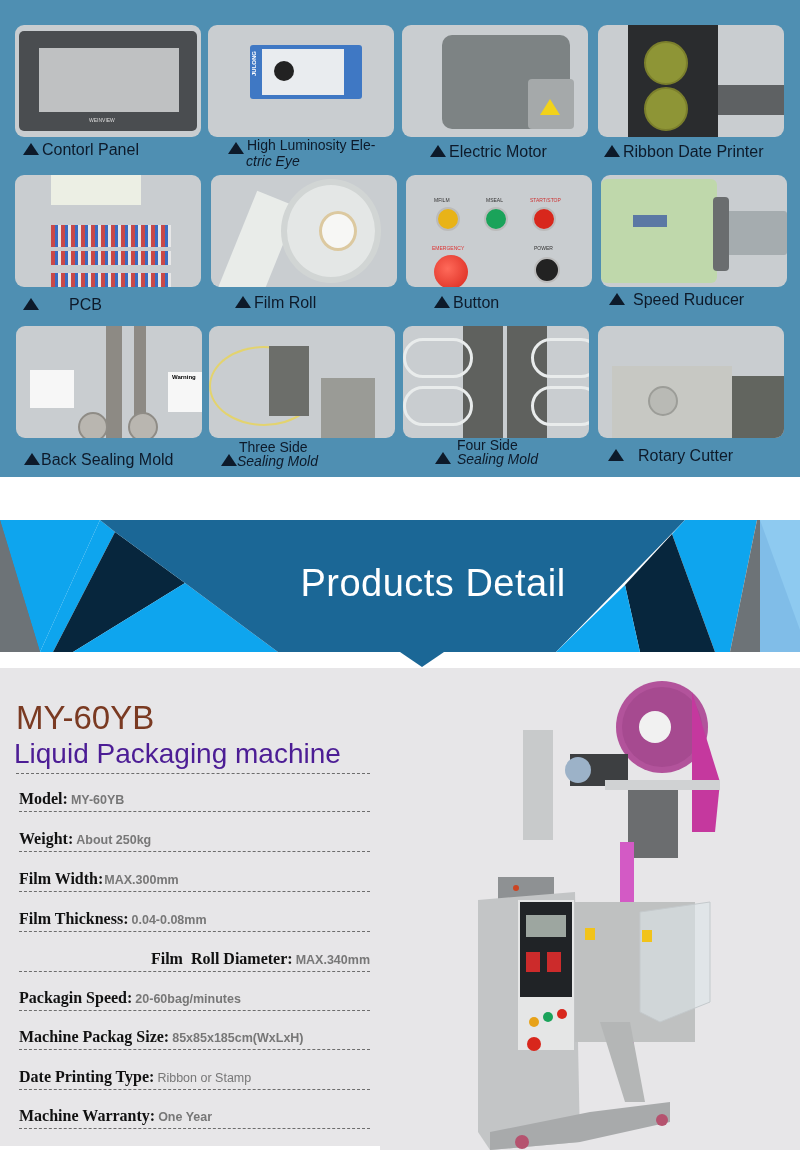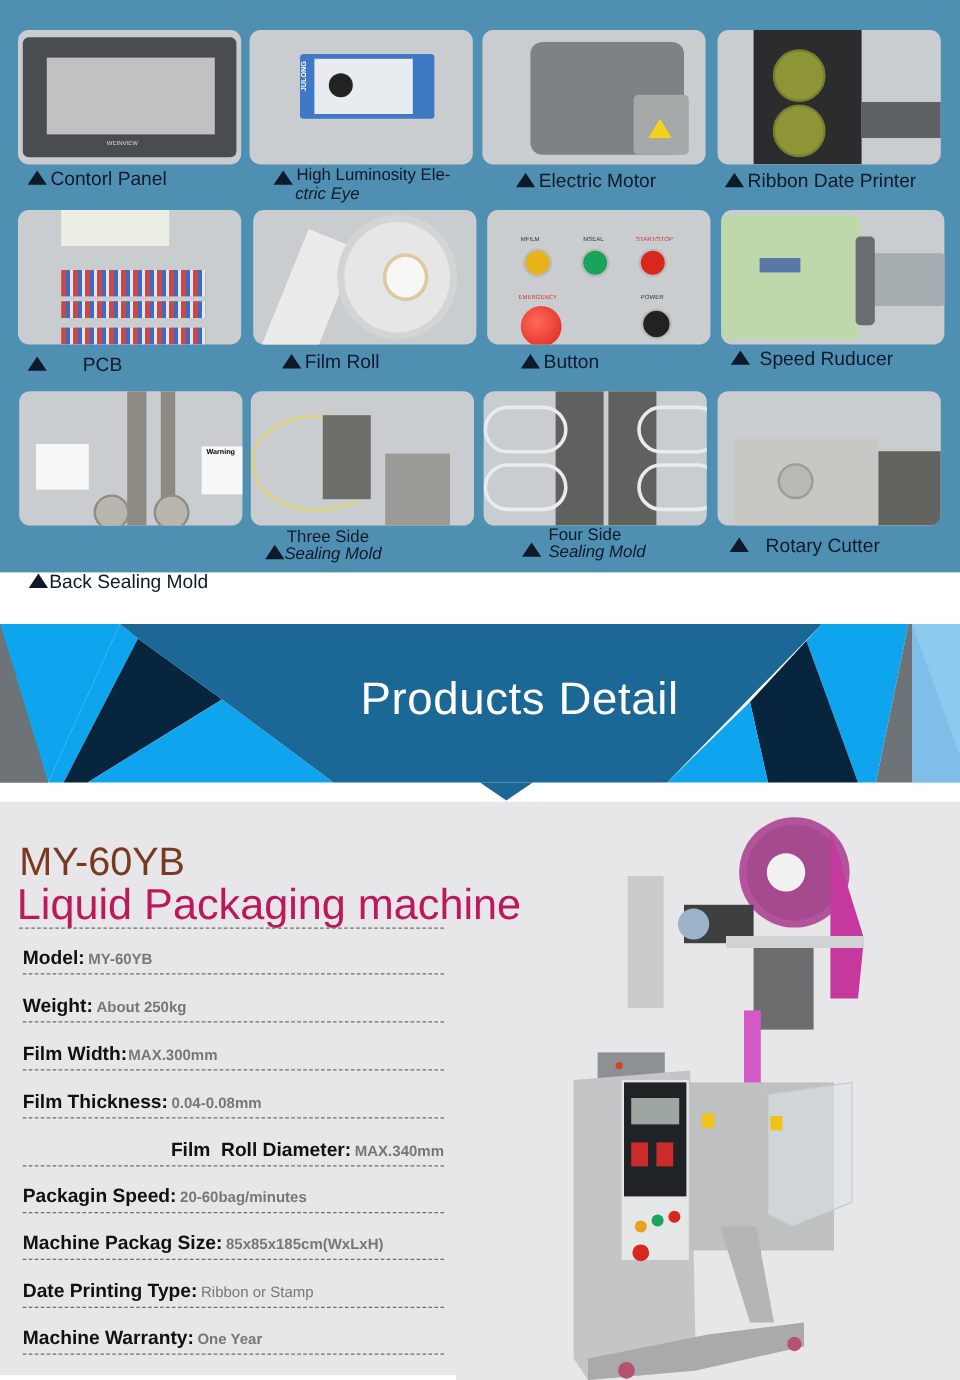--- a/index.html
+++ b/index.html
@@ -70,24 +70,24 @@
   .ph-rotary .side { position: absolute; left: 134px; top: 50px; width: 52px; height: 62px; background: #62655f; }
 
   
   .banner { position: absolute; left: 0; top: 520px; width: 800px; height: 162px; }
   .banner svg { position: absolute; left: 0; top: 0; }
   .banner .title { position: absolute; left: 0; top: 42px; width: 866px; text-align: center; color: #ffffff; font-size: 38px; letter-spacing: 0.5px; }
 
   
   .detail { position: absolute; left: 0; top: 668px; width: 800px; height: 616px; background: #e7e6e8; padding-left: 42px; }
   .detail .model { position: absolute; left: 16px; top: 32px; color: #7a3a22; font-size: 33px; line-height: 36px; }
-  .detail .subtitle { position: absolute; left: 14px; top: 70px; color: #be185d; font-size: 36px; line-height: 32px; }
+  .detail .subtitle { position: absolute; left: 14px; top: 70px; color: #4c1d95; font-size: 28px; line-height: 32px; }
   .detail .rule0 { position: absolute; left: 16px; top: 105px; width: 354px; border-top: 1px dashed #6d6d6d; }
   .spec { position: absolute; left: 19px; width: 351px; height: 24px; border-bottom: 1px dashed #6d6d6d; white-space: nowrap; }
-  .spec .k { font-weight: bold; color: #111; font-size: 16px; line-height: 22px; }
+  .spec .k { font-weight: bold; color: #111; font-size: 16px; line-height: 22px; font-family: Liberation Serif, serif; }
   .spec .v { font-weight: bold; color: #777; font-size: 12.5px; line-height: 22px; margin-left: 3px; }
   .white-cut { position: absolute; left: 0; top: 1146px; width: 380px; height: 4px; background: #ffffff; }
 
   
   .machine { position: absolute; left: 430px; top: 672px; width: 300px; height: 478px; }
 </style>
 </head>
 <body>
 
 <section class="parts">
@@ -180,21 +180,21 @@
     <div class="photo ph-back">
       <div class="bar"></div>
         <div class="bar2"></div>
       <div class="sign"></div>
       <div class="sign2">
           <span style="position:absolute; left:4px; top:2px; font-size:6px; font-weight:bold;">Warning</span>
         </div>
       <div class="whl" style="left:62px;"></div>
         <div class="whl" style="left:112px;"></div>
     </div>
-    <div class="cap" style="left:8px; top:126px;margin-top:26px;"><span class="tri" style="margin-right:1px;"></span><span>Back Sealing Mold</span></div>
+    <div class="cap" style="left:8px; top:126px;"><span class="tri" style="margin-right:1px;"></span><span>Back Sealing Mold</span></div>
   </div>
 
   <div class="part" style="left:209px; top:326px;">
     <div class="photo ph-three">
       <div class="wire"></div>
         <div class="blk"></div>
         <div class="jaw"></div>
     </div>
     <div class="cap two" style="left:12px; top:114px;"><span style="padding-left:18px;">Three Side</span><span class="l2"><span class="tri" style="margin-right:0;"></span><span>Sealing Mold</span></span></div>
   </div>

